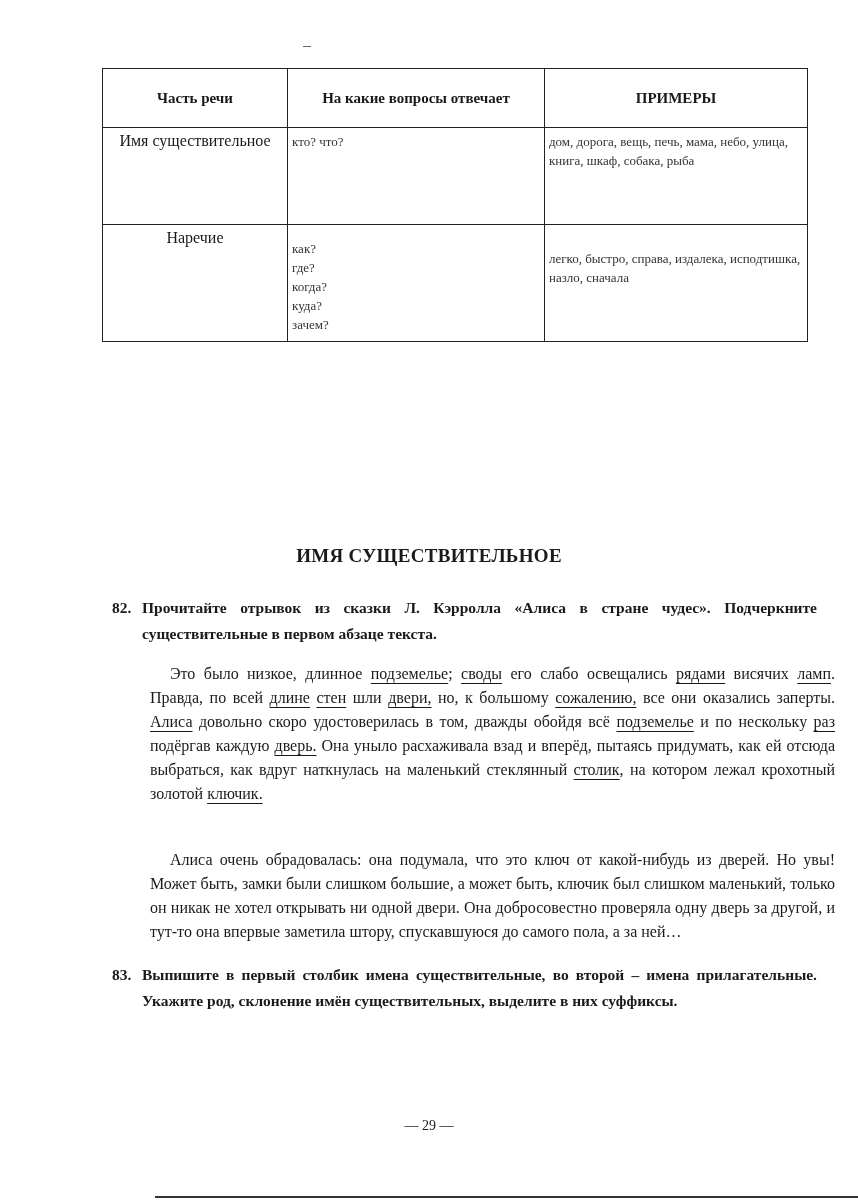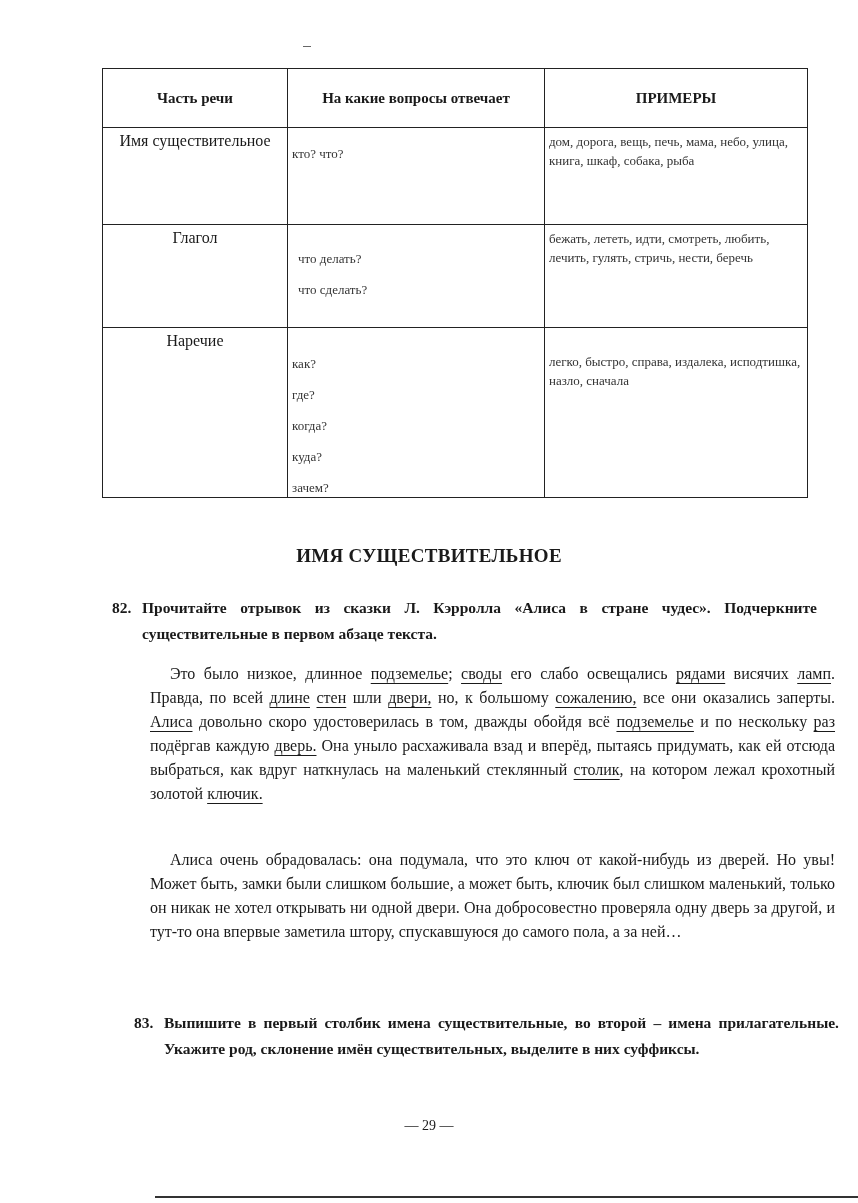--- a/index.html
+++ b/index.html
@@ -6,32 +6,32 @@
   body { width:858px; height:1203px; position:relative; overflow:hidden; color:#1a1a1a;
          font-family:"Liberation Serif", "DejaVu Serif", serif; }
   .page { position:absolute; left:0; top:0; width:858px; height:952px; }
   table.pos { position:absolute; left:102px; top:68px; width:706px; border-collapse:collapse; }
   table.pos td, table.pos th { border:1.5px solid #222; vertical-align:top; }
   table.pos th { font-weight:bold; font-size:15px; height:56px; vertical-align:middle; text-align:center; }
   th.c1 { width:182px; } th.c2 { width:254px; }
   th.c3 { font-size:17px;margin-top:23px; }
   td.name { text-align:center; vertical-align:middle; font-size:16px; line-height:24px; }
   td.q, td.ex { font-family:"Liberation Serif", serif; font-size:13px; line-height:19px; padding:4px 4px 0 4px; color:#333; }
-  .qline { display:block;margin-top:12px; }
+  .qline { display:block; }
   tr.r1 td { height:92px; }
   tr.r2 td { height:90px; }
   tr.r3 td { height:90px; }
   tr.r4 td { height:92px; }
   h2.section { position:absolute; left:0; width:858px; top:545px; margin:0; text-align:center;
                font-size:19px; font-weight:bold; letter-spacing:0.3px; }
   .task { position:absolute; left:112px; width:705px; font-weight:bold; font-size:15.5px; line-height:26px; }
   .task .num { position:absolute; left:0; }
   .task .txt { display:block; padding-left:30px; text-align:justify; }
   #t82 { top:595px; }
-  #t83 { top:1010px;margin-left:22px; }
+  #t83 { top:962px; }
   .para { position:absolute; left:150px; width:685px; font-size:16px; line-height:24px; text-align:justify; text-indent:20px; }
   #p1 { top:662px; }
   #p2 { top:848px; }
   .u { text-decoration:underline; text-underline-offset:4px; }
   .pagenum { position:absolute; left:0; width:858px; top:1118px; text-align:center; font-size:14px; }
   .bottomline { position:absolute; left:155px; top:1196px; width:703px; height:2px; background:#333; }
   .topdash { position:absolute; left:303px; top:46px; width:8px; height:1px; background:#666; }
 </style>
 </head>
 <body>
@@ -47,28 +47,20 @@
         <th class="c3">ПРИМЕРЫ</th>
       </tr>
     </thead>
     <tbody>
       <tr class="r1">
         <td class="name">Имя существительное</td>
         <td class="q">
           <span class="qline">кто? что?</span>
         </td>
         <td class="ex">дом, дорога, вещь, печь, мама, небо, улица, книга, шкаф, собака, рыба</td>
-      </tr>
-      <tr class="r2">
-        <td class="name">Глагол</td>
-        <td class="q" style="padding-top:12px;padding-left:10px;">
-          <span class="qline">что делать?</span>
-          <span class="qline">что сделать?</span>
-        </td>
-        <td class="ex">бежать, лететь, идти, смотреть, любить, лечить, гулять, стричь, нести, беречь</td>
       </tr>
       <tr class="r4">
         <td class="name">Наречие</td>
         <td class="q" style="padding-top:14px;">
           <span class="qline">как?</span>
           <span class="qline">где?</span>
           <span class="qline">когда?</span>
           <span class="qline">куда?</span>
           <span class="qline">зачем?</span>
         </td>

